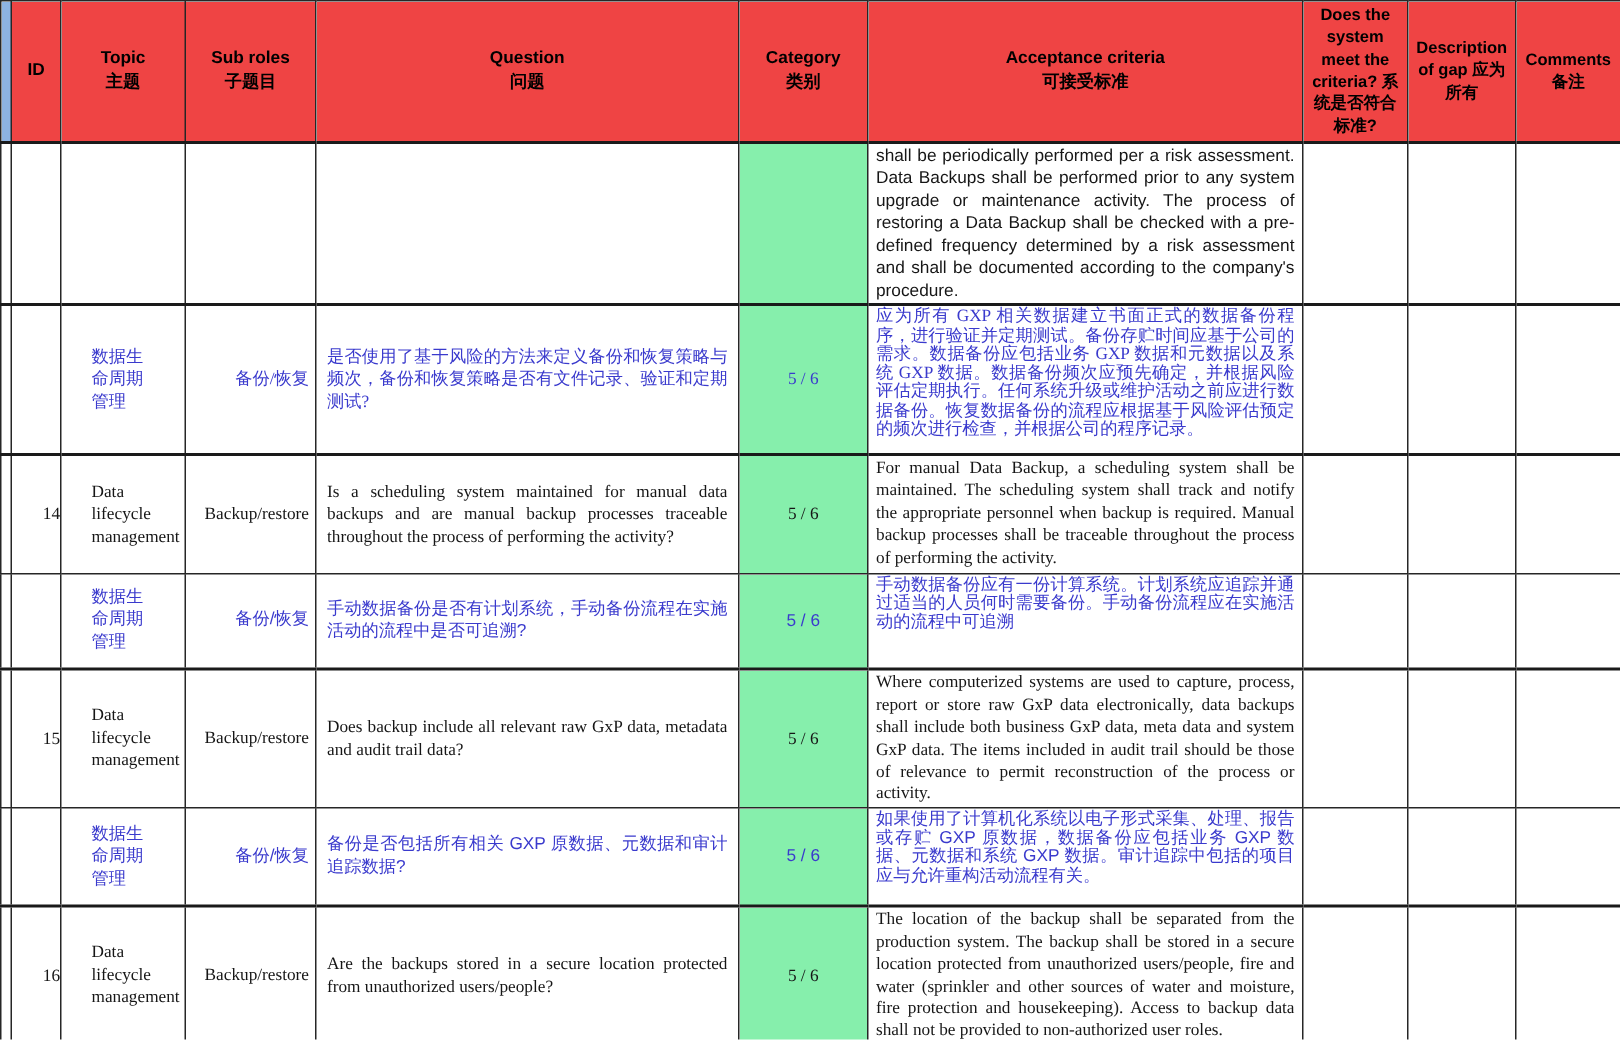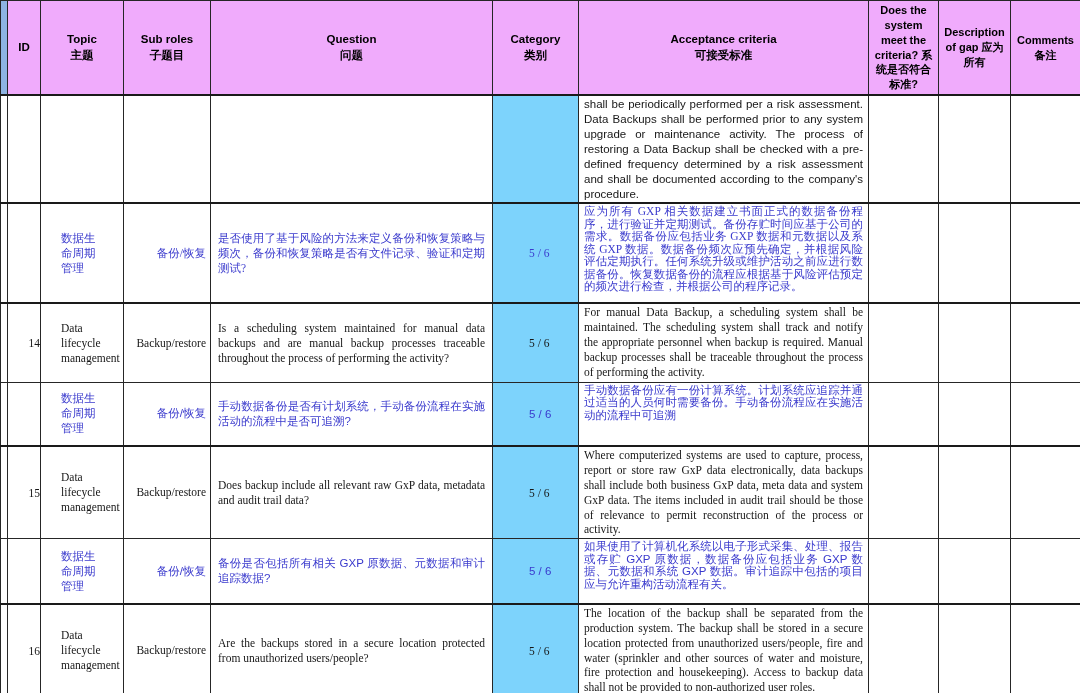--- a/index.html
+++ b/index.html
@@ -14,21 +14,21 @@
     table-layout: fixed;
     width: 1080px;
   }
   td, th {
     border: 1px solid #262626;
     overflow: hidden;
     padding: 0;
     vertical-align: middle;
   }
   tr.hd th {
-    background: #f0abfc;
+    background: #ef4444;
     font-weight: bold;
     font-size: 11.5px;
     line-height: 1.35;
     color: #000;
     text-align: center;
     white-space: pre-line;
     border-bottom: 2px solid #1a1a1a;
     padding: 2px 2px;
   }
   tr.hd th.small { font-size: 11px; }
@@ -42,21 +42,21 @@
   tr.r7 { height: 73px; }
   tr.grp td { border-top: 2px solid #1a1a1a; font-family: Liberation Serif, serif; }
 
   td { font-size: 11.5px; color: #161616; }
   tr.cn td { color: #3a3acd; }
 
   .c-id    { text-align: right; }
   .c-topic { text-align: left; line-height: 15px; padding: 0 20px; }
   .c-sub   { text-align: right; padding: 0 4px; line-height: 15px; word-break: break-all; }
   .c-q     { text-align: justify; padding: 16px 7px; line-height: 15px; }
-  .c-cat   { background: #7dd3fc; padding-left: 36px; }
+  .c-cat   { text-align: center; background: #86efac; }
   .c-acc   { text-align: justify; vertical-align: top; padding: 1px 5px; line-height: 14.9px; }
   tr.cn .c-acc { line-height: 12.5px; }
   .sliver  { background: #ffffff; }
   tr.hd .sliver { background: #8db3e2; }
 </style>
 </head>
 <body>
 
 <table class="sheet">
   <colgroup>

